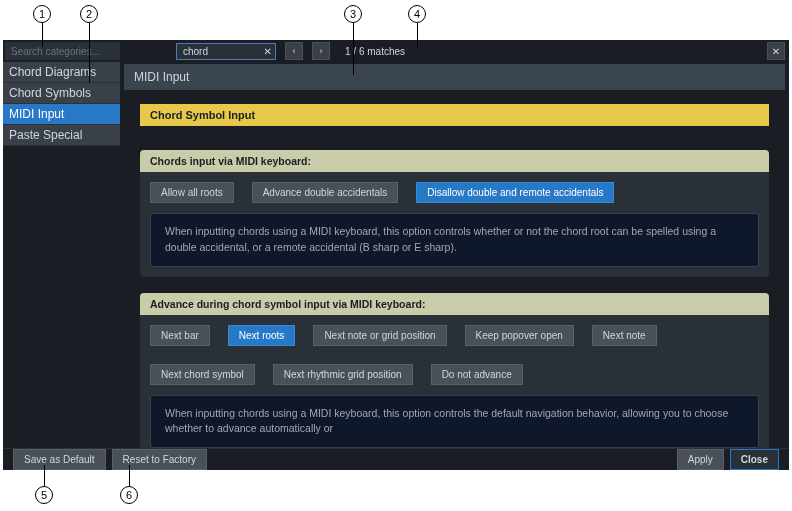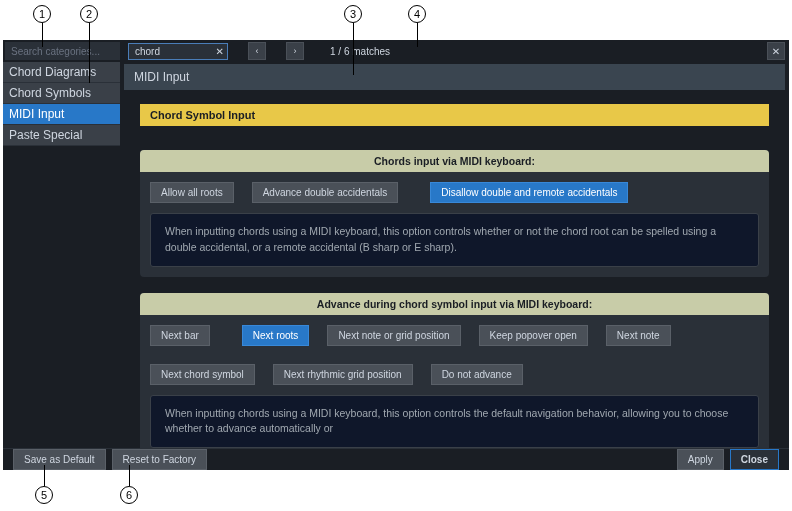--- a/index.html
+++ b/index.html
@@ -32,21 +32,22 @@
   border: none;
   color: #8a92a0;
   padding: 0 6px;
   font-size: 10px;
 }
 .search-categories::placeholder { color: #6a7280; }
 .top-gap { width: 8px; }
 .search-options-wrap {
   display: flex;
   align-items: center;
-  gap: 20px;
+  gap: 9px;
+  margin-left: 48px;
 }
 .search-options {
   width: 100px;
   background: #2a3038;
   border: 1px solid #4a7db8;
   color: #cfd6e0;
   padding: 2px 20px 2px 6px;
   font-size: 10px;
   position: relative;
 }
@@ -147,41 +148,39 @@
   padding: 0;
   margin-bottom: 16px;
   overflow: hidden;
 }
 .option-label {
   background: #c8cca8;
   color: #1a1e24;
   padding: 5px 10px;
   font-weight: bold;
   font-size: 10.5px;
-  text-align: center;
 }
 .option-buttons {
   display: flex;
   flex-wrap: wrap;
   gap: 18px;
   padding: 10px;
 }
 .opt-btn {
   background: #4a5058;
   color: #cfd6e0;
   border: 1px solid #5a6068;
   padding: 4px 10px;
   font-size: 10px;
   cursor: pointer;
 }
 .opt-btn.selected {
   background: #2878c8;
   color: #fff;
   border-color: #3888d8;
-  margin-left: 14px;
 }
 .option-desc {
   background: #0f172a;
   color: #a0a8b0;
   padding: 10px 14px;
   font-size: 10.5px;
   margin: 0 10px 10px 10px;
   border: 1px solid #3a4048;
   border-radius: 3px;
   line-height: 1.5;

